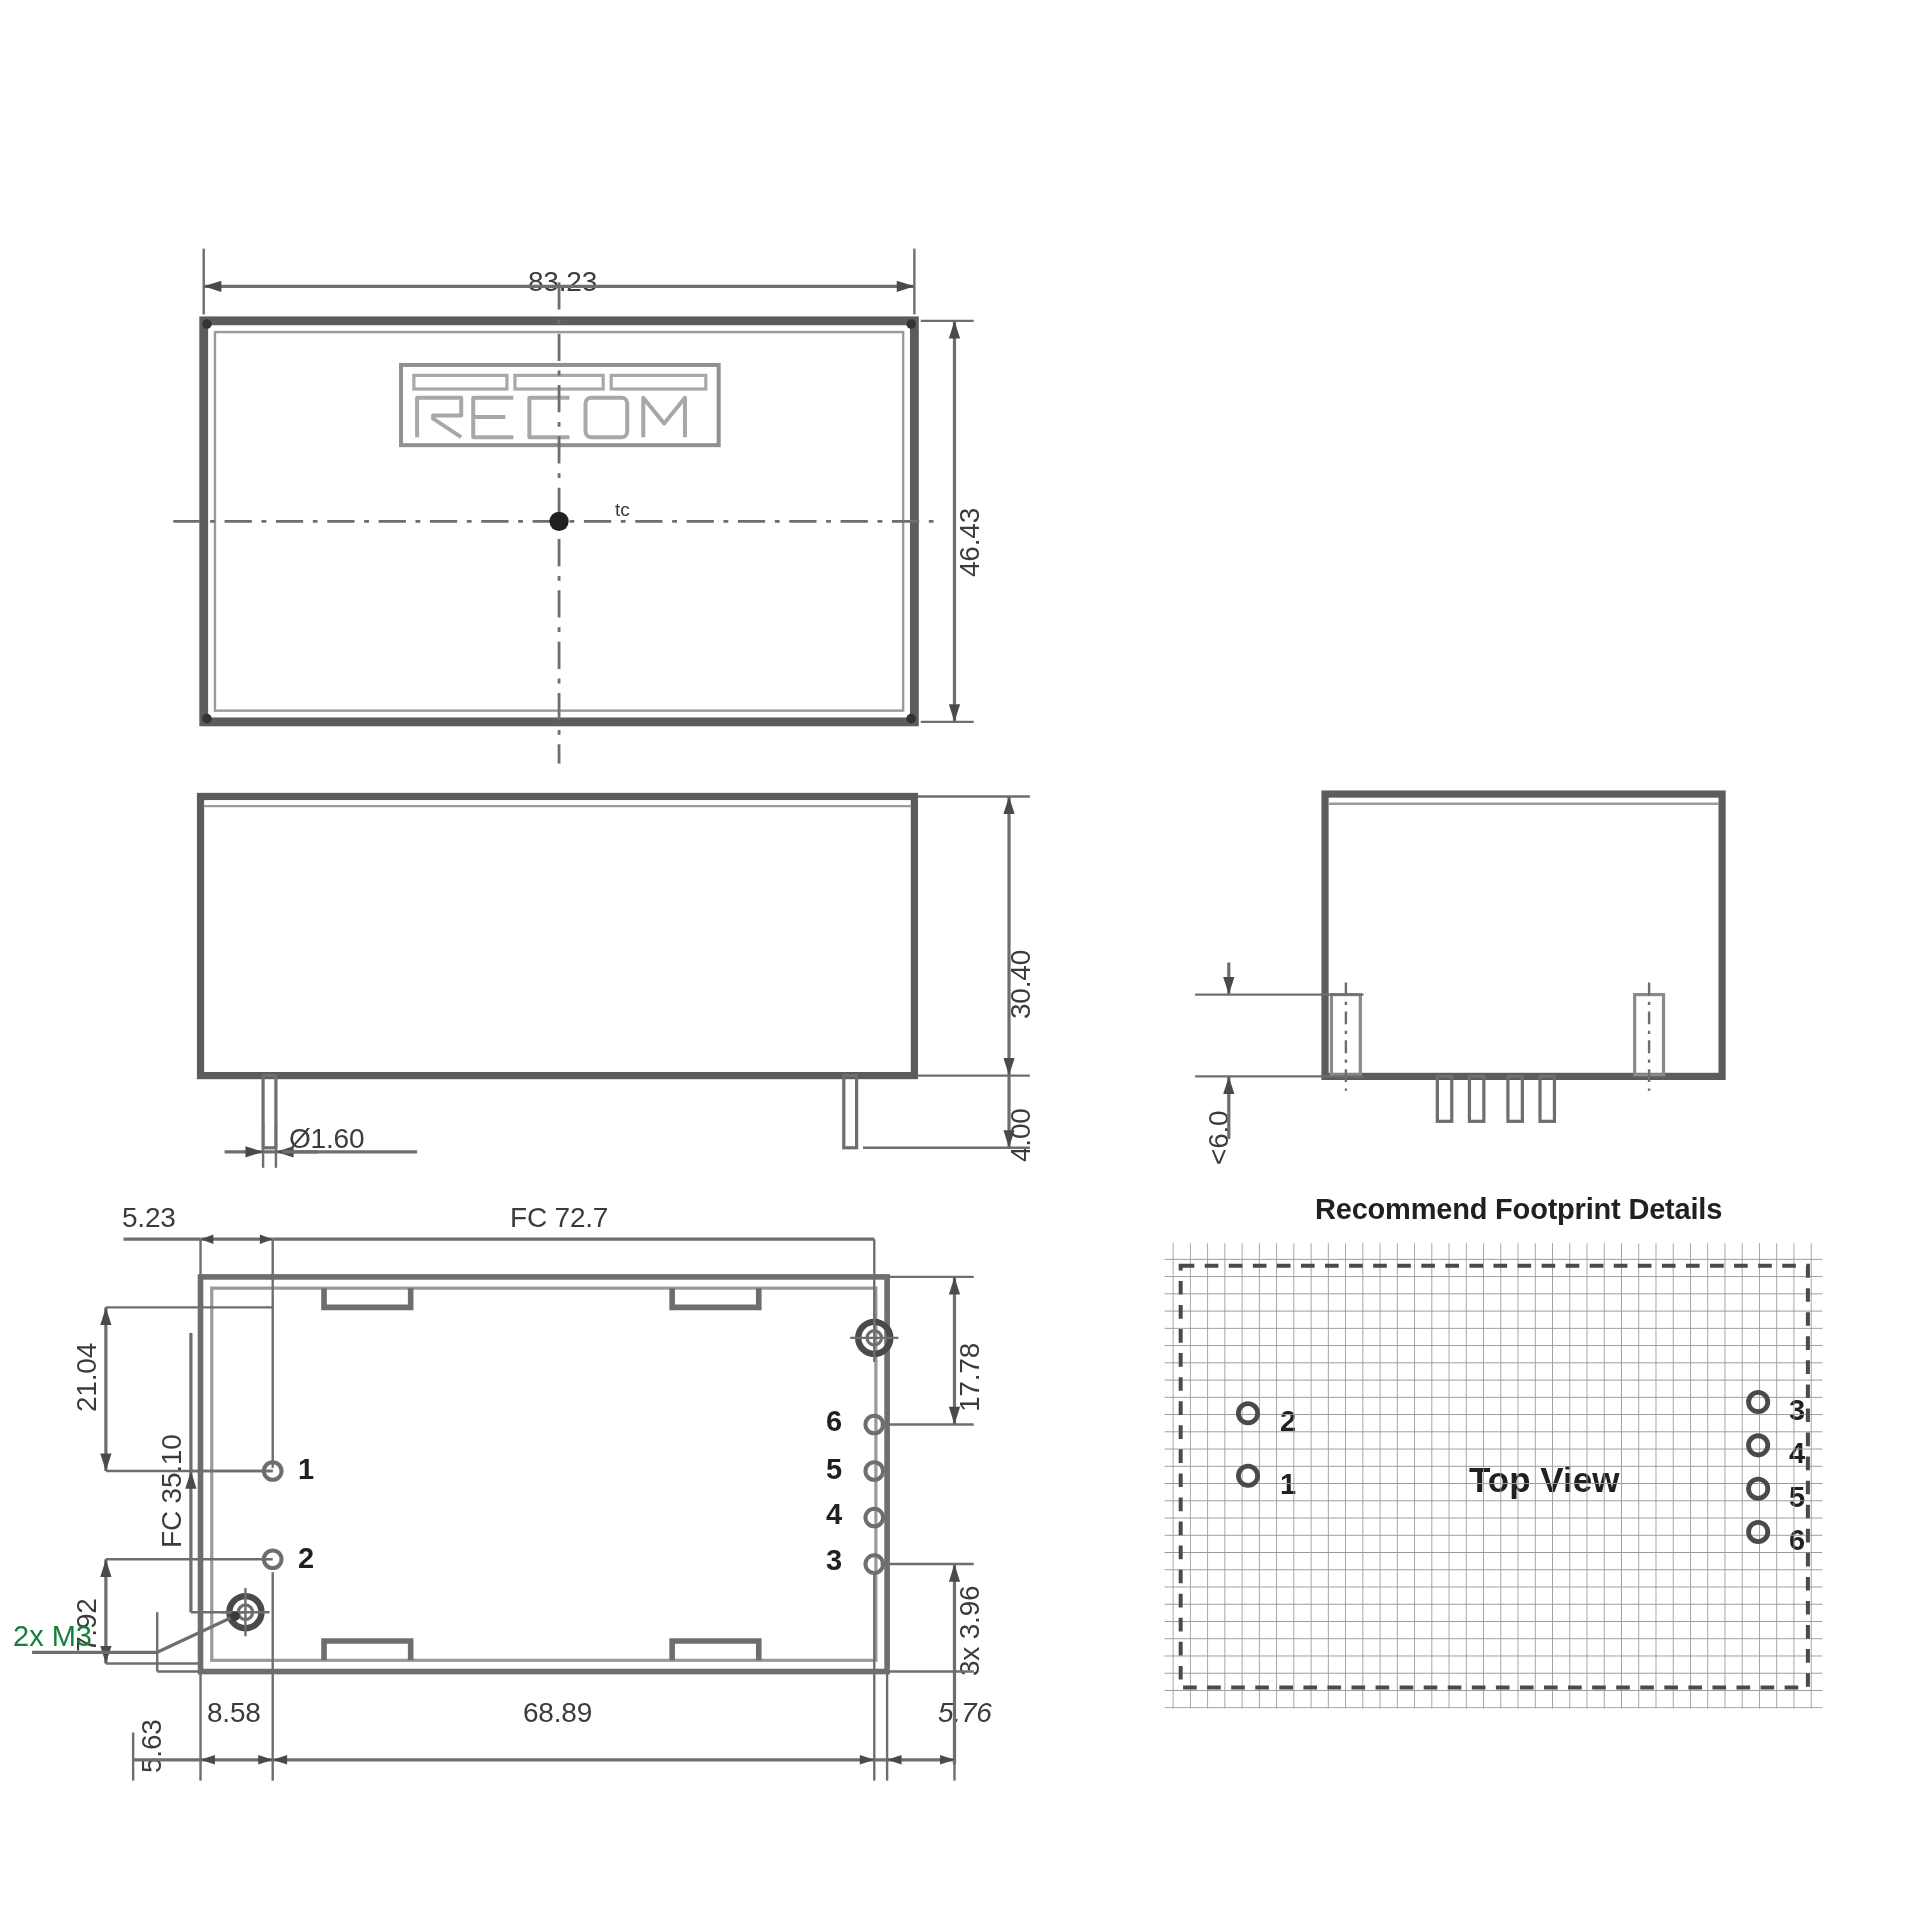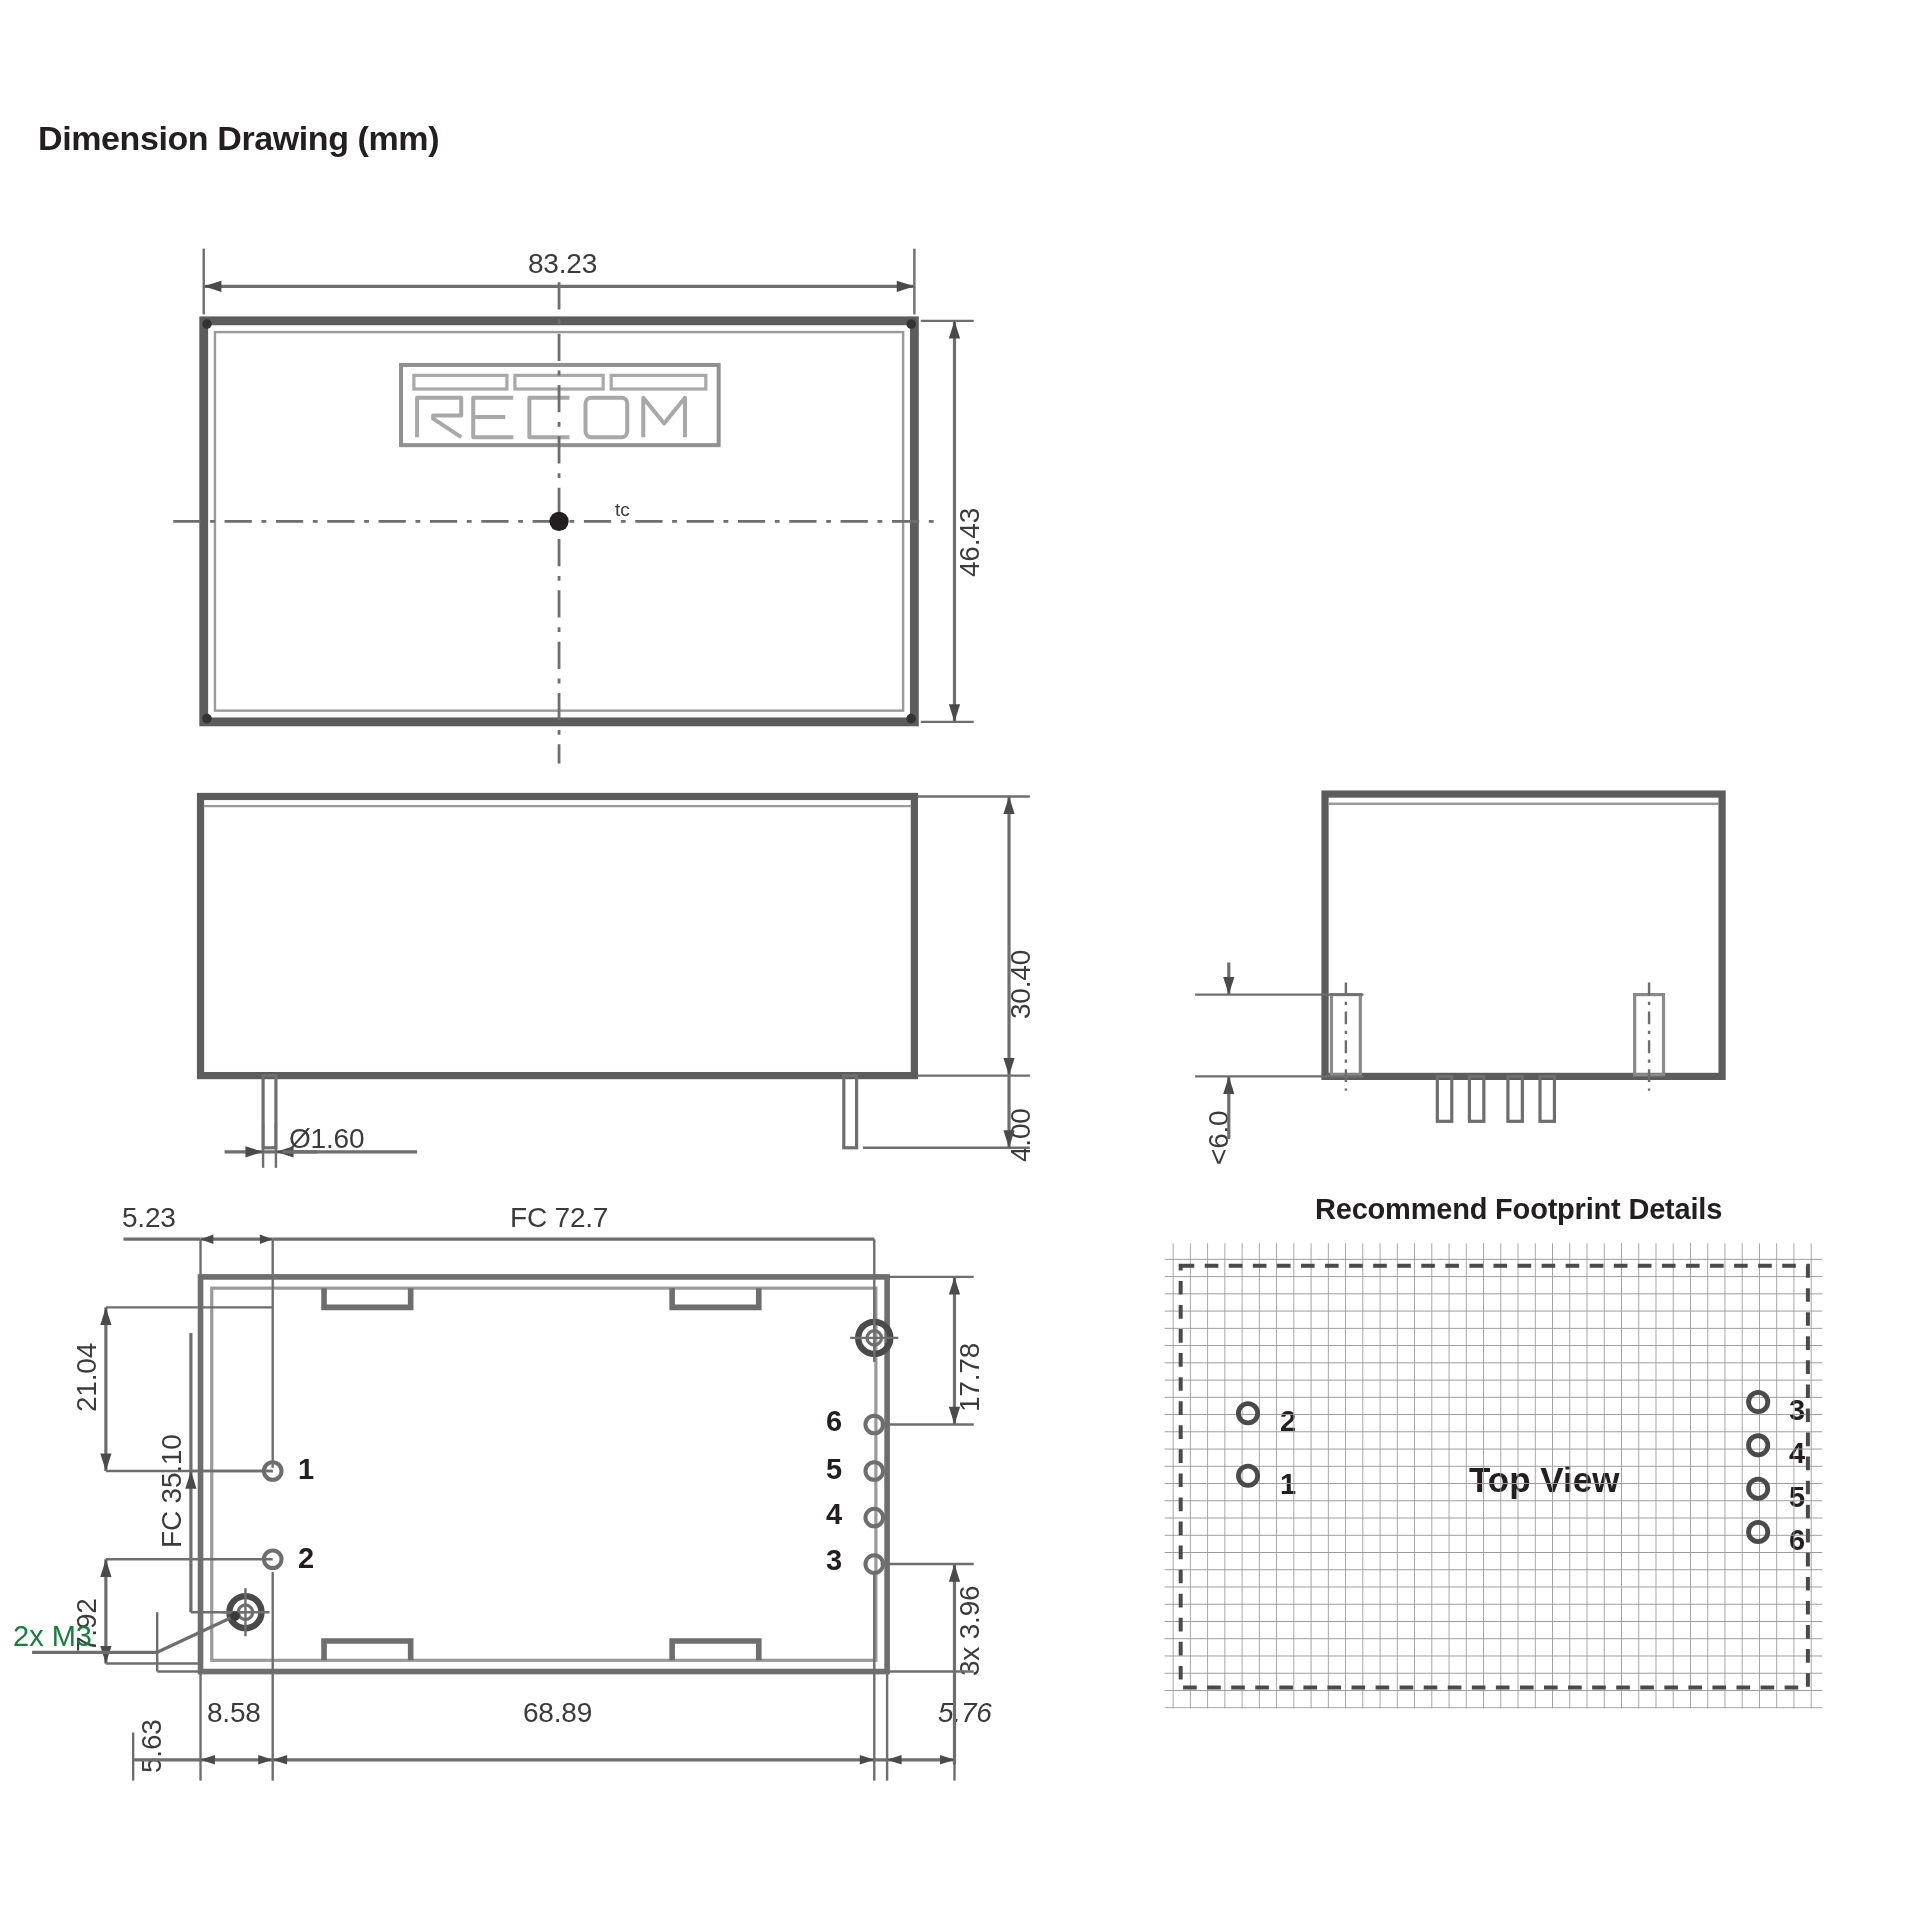--- a/index.html
+++ b/index.html
@@ -87,25 +87,24 @@
     width: 1925px;
     height: 1925px;
     pointer-events: none;
   }
 </style>
 </head>
 <body>
 
 <div id="sheet">
 
-  <div class="title">Dimension Drawing (mm)</div>
 
   <div class="section-head" style="left:1315px; top:1193px;">Recommend Footprint Details</div>
 
-  <div class="dim-label" style="left:528px; top:248px;">83.23</div>
+  <div class="dim-label" style="left:528px; top:266px;">83.23</div>
   <div class="dim-label vert" style="left:954px; top:577px;">46.43</div>
   <div class="tc-label" style="left:571px; top:499px;">tc</div>
 
   <div class="dim-label vert" style="left:1005px; top:1019px;">30.40</div>
   <div class="dim-label vert" style="left:1005px; top:1162px;">4.00</div>
   <div class="dim-label" style="left:289px; top:1123px;">Ø1.60</div>
 
   <div class="dim-label vert" style="left:1203px; top:1165px;">&lt;6.0</div>
 
   <div class="dim-label" style="left:122px; top:1202px;">5.23</div>

